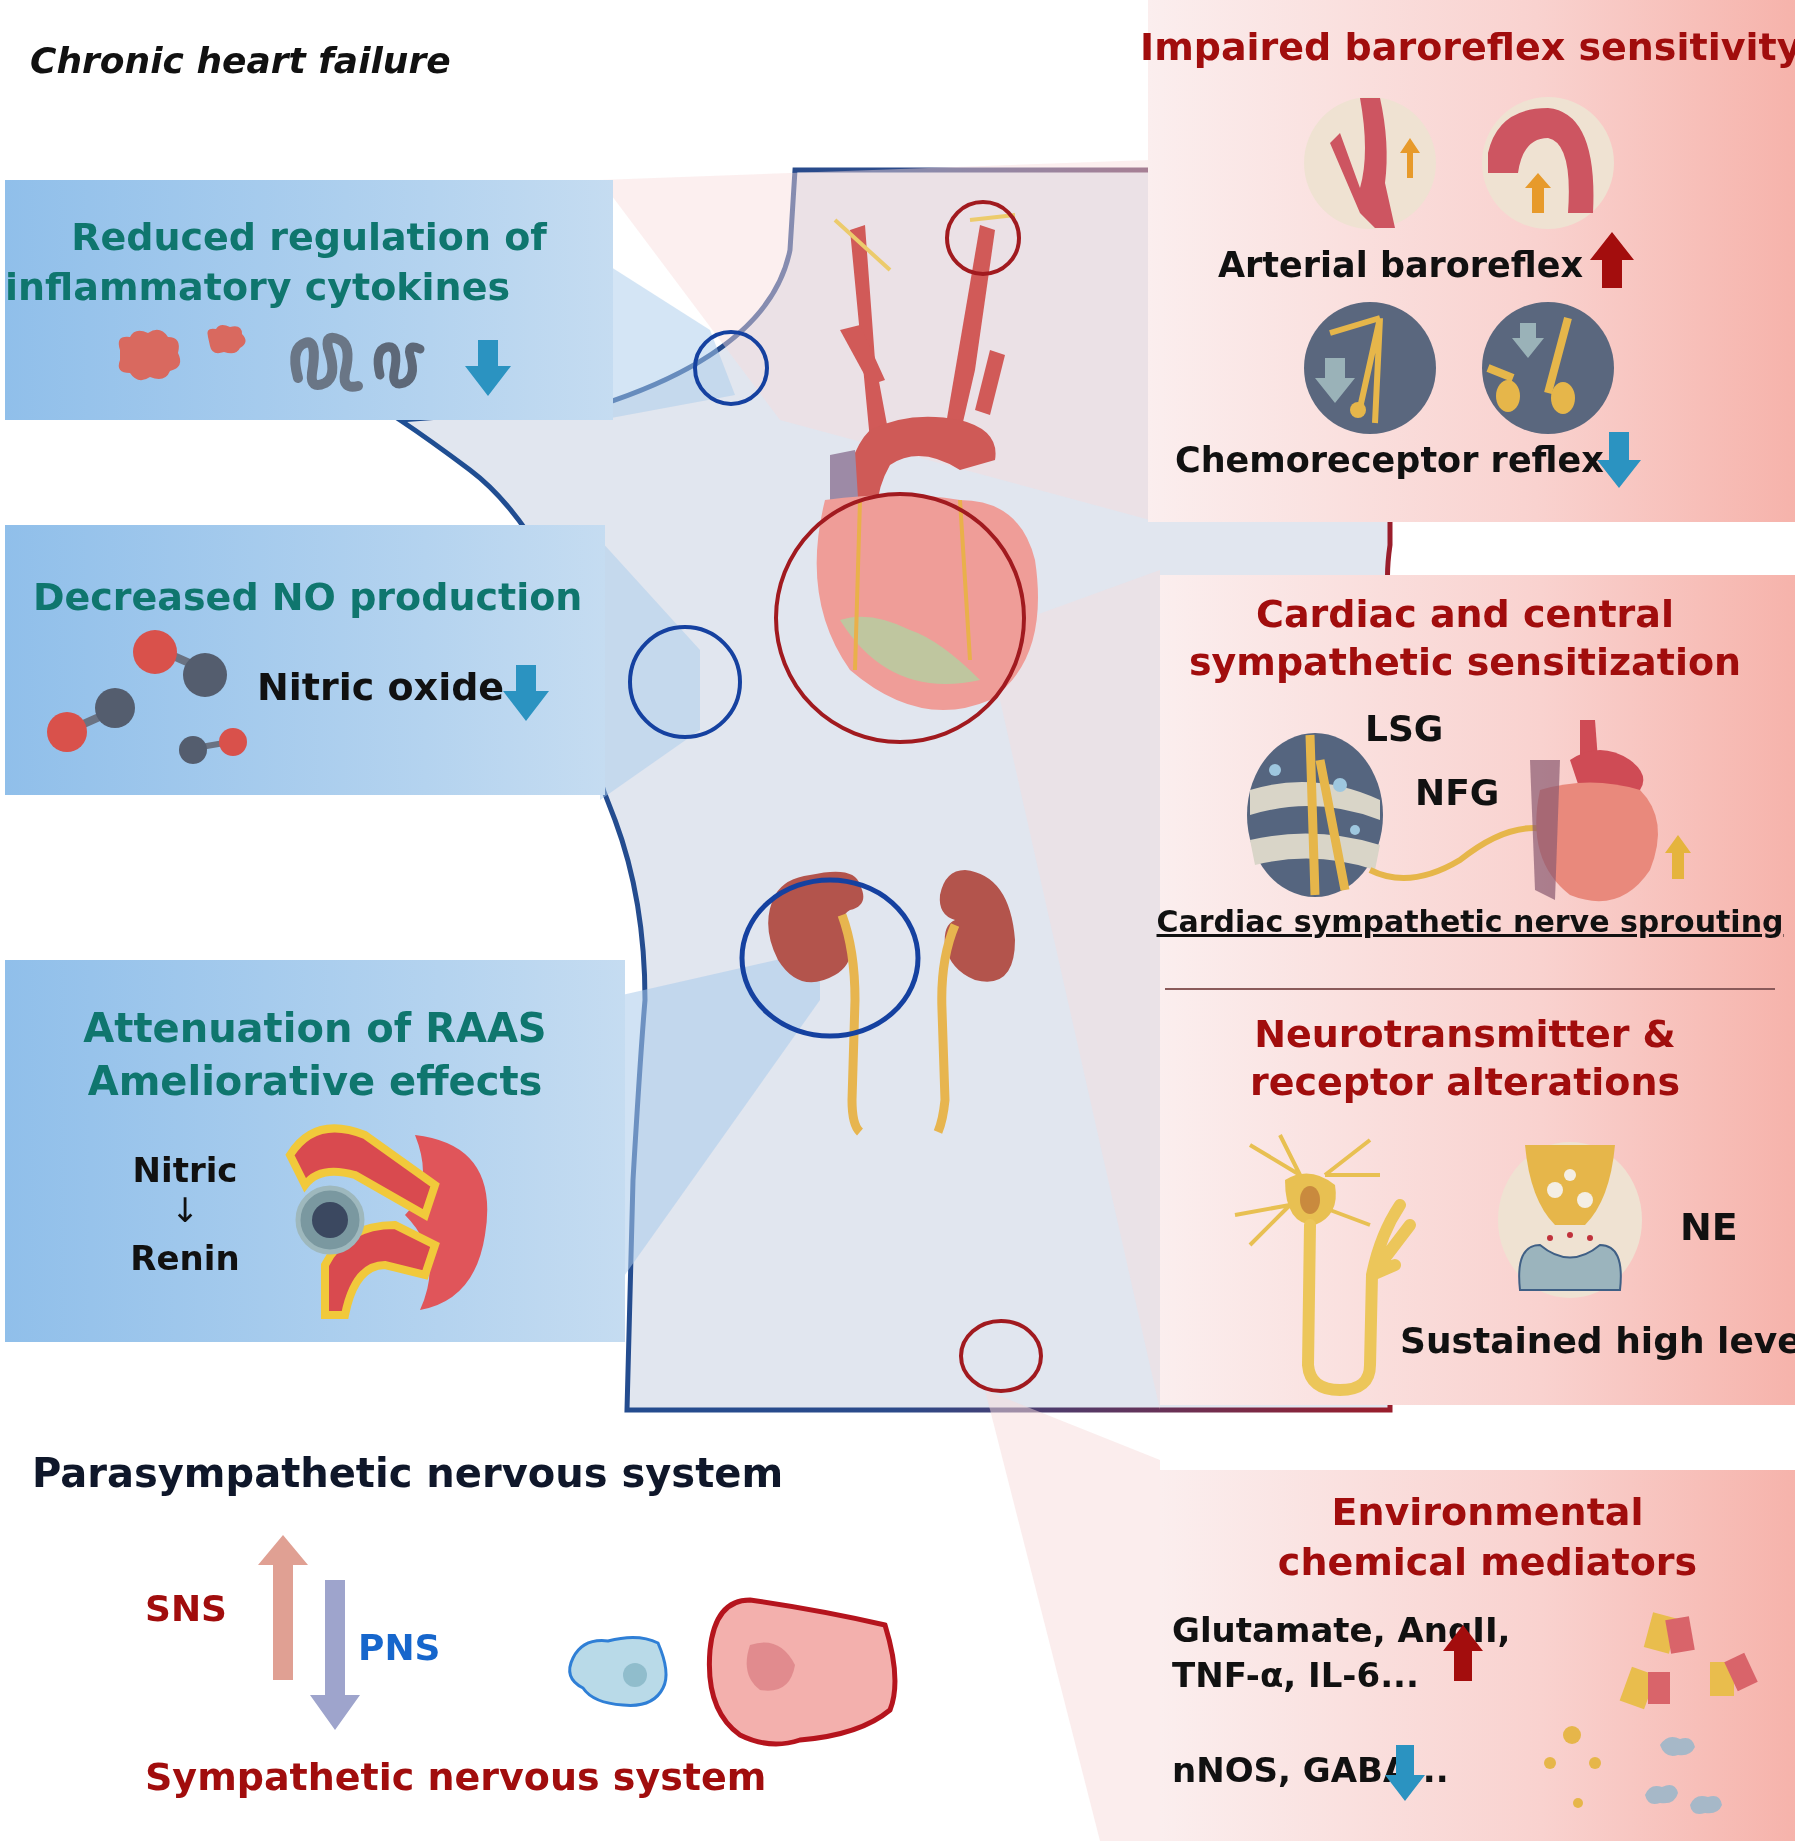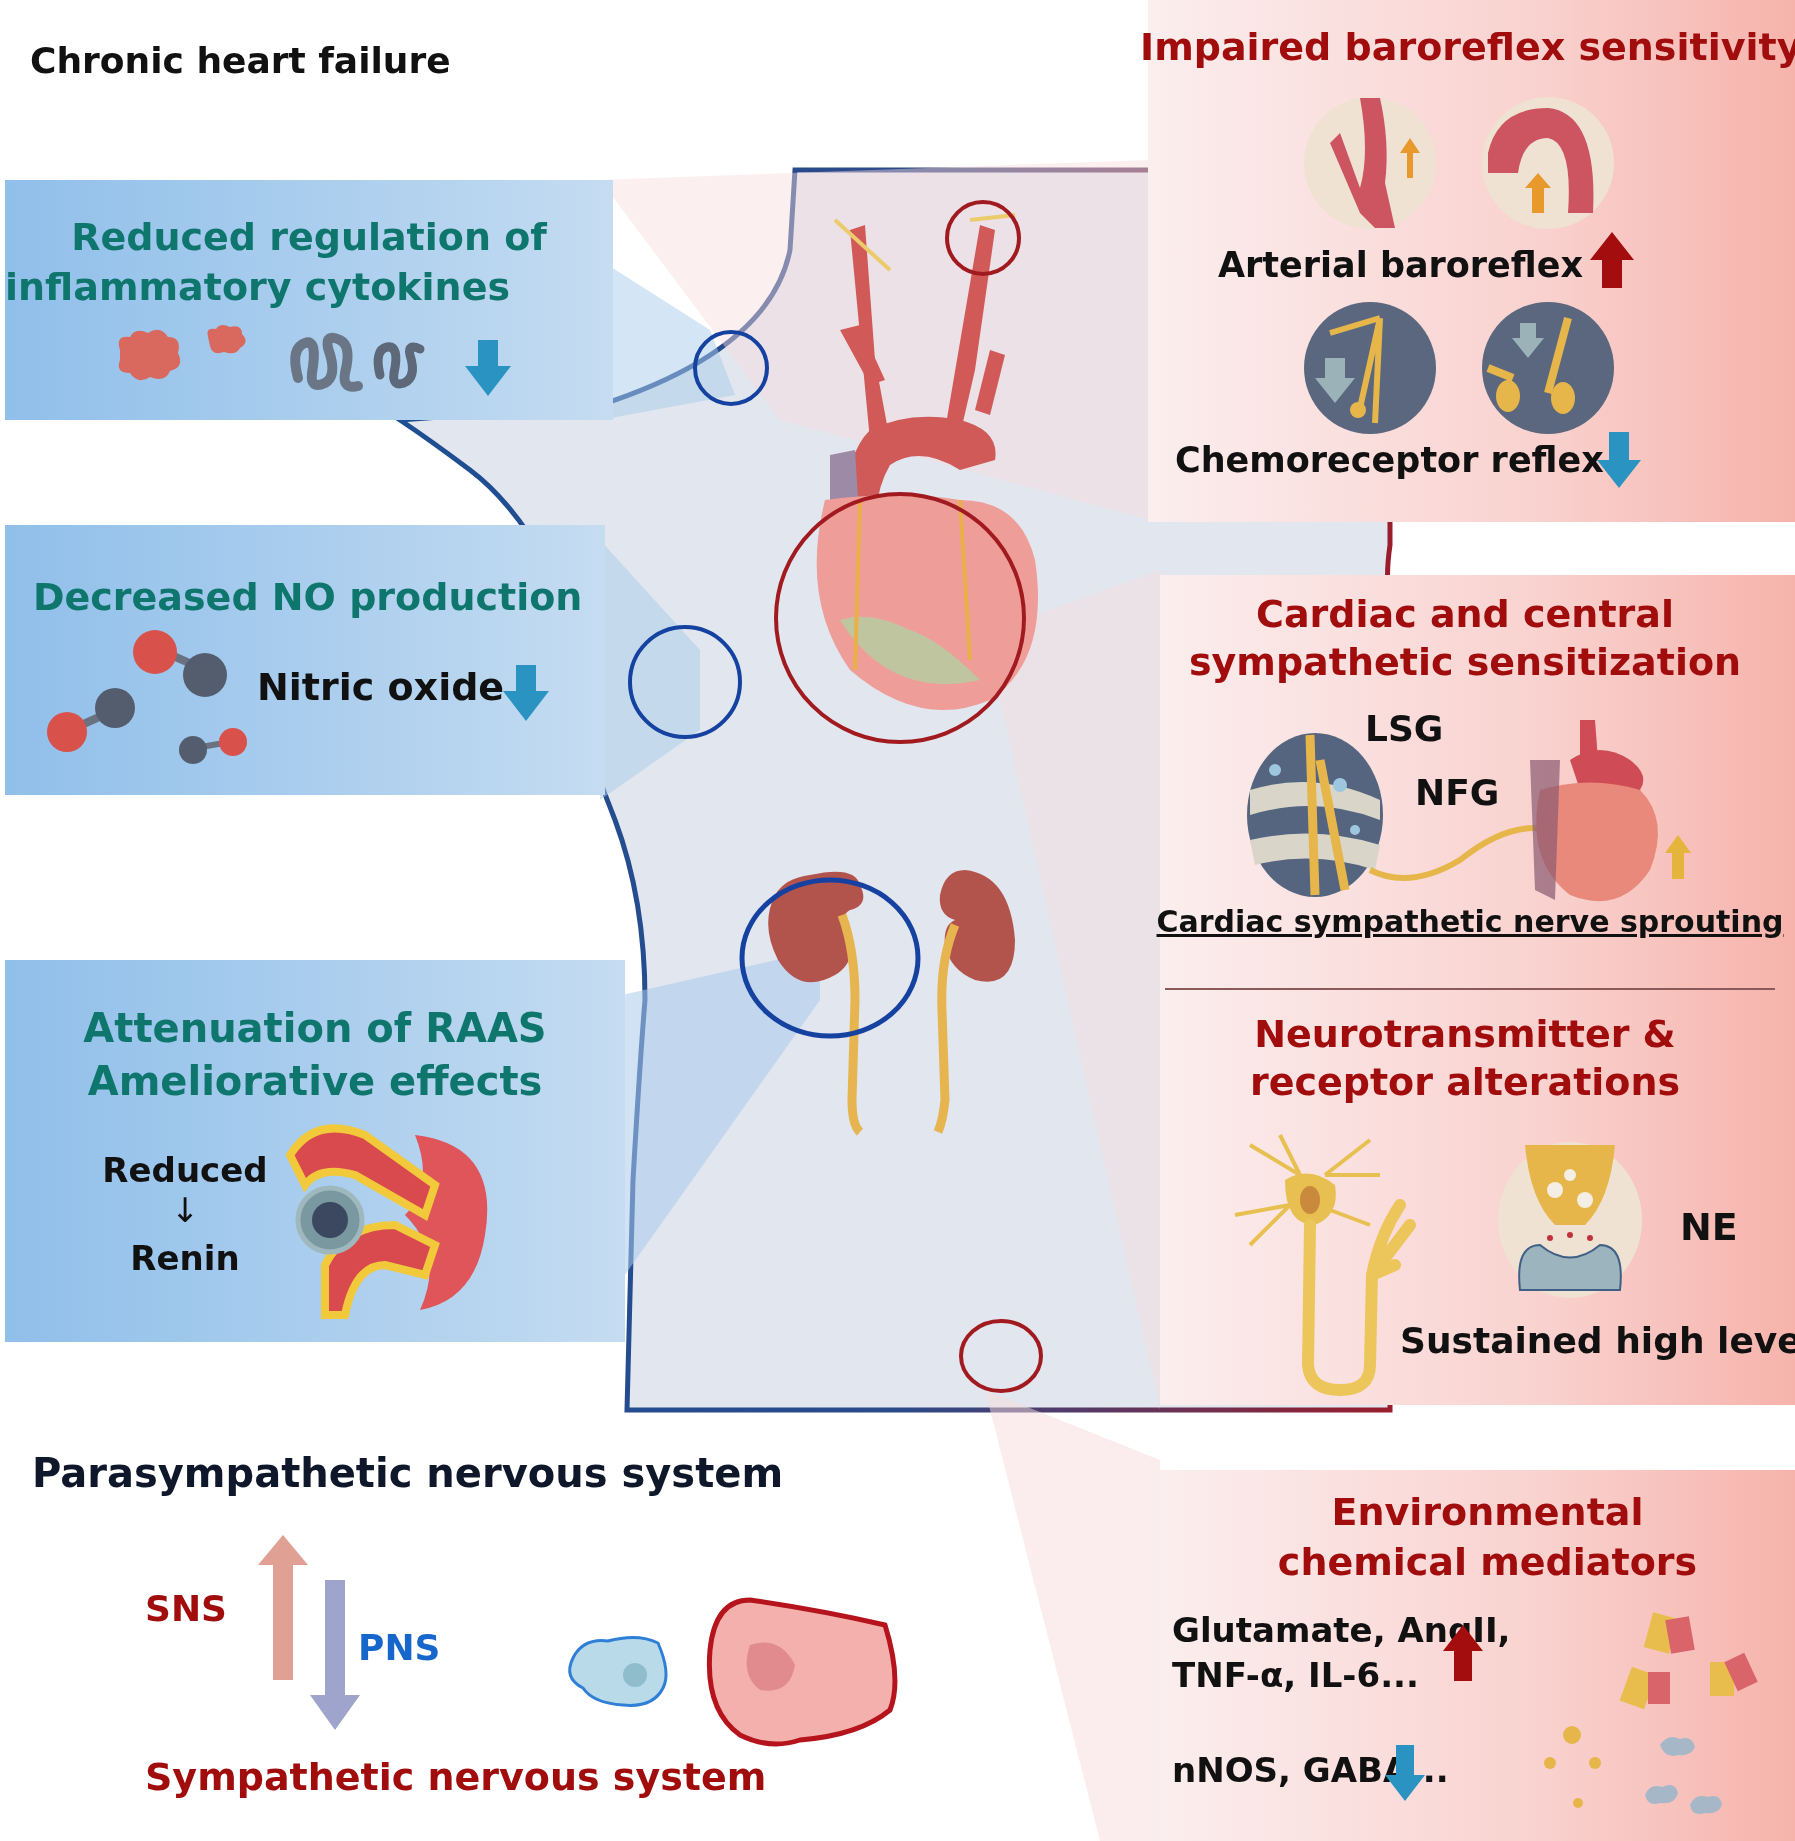--- a/index.html
+++ b/index.html
@@ -22,21 +22,21 @@
   <defs>
     <linearGradient id="outline" x1="0" x2="1" y1="0" y2="0">
       <stop offset="0" stop-color="#1e4e93"></stop>
       <stop offset="0.5" stop-color="#2b4a8a"></stop>
       <stop offset="1" stop-color="#9a1d2b"></stop>
     </linearGradient>
   </defs>
   <path d="M795 170 L1245 170 L1245 190 Q1255 300 1390 395 L1390 545 Q1385 580 1390 600 L1390 1410 L627 1410 L633 1180 Q640 1060 645 1000 Q645 900 615 820 Q590 760 580 700 L545 560 Q510 500 470 470 Q430 440 400 420 L600 405 Q770 350 790 250 Z" fill="#e1e6ef" stroke="url(#outline)" stroke-width="5"></path>
 </svg>
 
-<div class="txt black" style="left:30px;top:40px;font-size:36px;">Chronic heart failure</div>
+<div class="txt black" style="left:30px;top:40px;font-size:36px;font-style:italic;">Chronic heart failure</div>
 
 <svg width="1795" height="1841" style="left:0;top:0;">
   <polygon points="600,180 1150,160 1150,520 780,420" fill="#f8dcdc" opacity="0.45"></polygon>
   <polygon points="600,260 710,330 735,395 600,420" fill="#a9cbeb" opacity="0.5"></polygon>
   <polygon points="600,540 700,650 700,730 600,800" fill="#a9cbeb" opacity="0.5"></polygon>
   <polygon points="600,1000 820,950 820,1000 600,1310" fill="#a9cbeb" opacity="0.55"></polygon>
   <polygon points="940,650 1160,570 1160,1410 1000,700" fill="#f8dcdc" opacity="0.4"></polygon>
   <polygon points="985,1390 1160,1460 1160,1841 1100,1841" fill="#f8dcdc" opacity="0.5"></polygon>
 </svg>
 
@@ -81,21 +81,21 @@
 <svg width="46" height="56" style="left:503px;top:665px;">
   <polygon points="13,0 33,0 33,26 46,26 23,56 0,26 13,26" fill="#2b93c1"></polygon>
 </svg>
 <svg width="120" height="120" style="left:628px;top:625px;">
   <circle cx="57" cy="57" r="55" fill="none" stroke="#1541a0" stroke-width="4"></circle>
 </svg>
 
 <div class="bluepanel" style="left:5px;top:960px;width:620px;height:382px;"></div>
 <div class="txt navy center" style="left:5px;width:620px;top:1005px;font-size:40px;">Attenuation of RAAS</div>
 <div class="txt navy center" style="left:5px;width:620px;top:1058px;font-size:40px;">Ameliorative effects</div>
-<div class="txt black center" style="left:100px;width:170px;top:1150px;font-size:34px;">Reduced</div>
+<div class="txt black center" style="left:100px;width:170px;top:1150px;font-size:34px;">Nitric</div>
 <div class="txt black center" style="left:100px;width:170px;top:1190px;font-size:34px;font-weight:normal;">↓</div>
 <div class="txt black center" style="left:100px;width:170px;top:1238px;font-size:34px;">Renin</div>
 <svg width="220" height="210" style="left:285px;top:1115px;">
   <path d="M130 20 Q215 30 200 120 Q190 185 135 195 Q160 140 120 100 Q150 70 130 20 Z" fill="#e0555a"></path>
   <path d="M5 40 Q30 0 80 20 L150 70 L140 100 L70 60 Q35 50 20 70 Z" fill="#d94a4f" stroke="#f1c93b" stroke-width="8"></path>
   <path d="M40 150 Q60 110 110 110 L150 130 L140 160 L100 150 Q70 150 60 200 L40 200 Z" fill="#d94a4f" stroke="#f1c93b" stroke-width="8"></path>
   <circle cx="45" cy="105" r="32" fill="#7a98a0" stroke="#9eb8bd" stroke-width="5"></circle>
   <circle cx="45" cy="105" r="18" fill="#3b4860"></circle>
 </svg>
 

